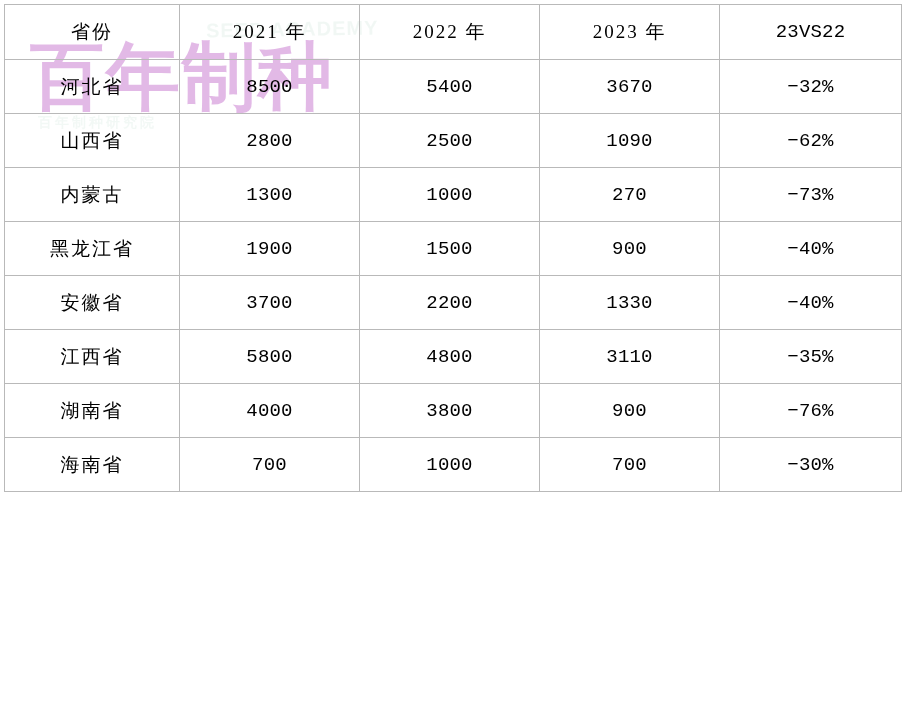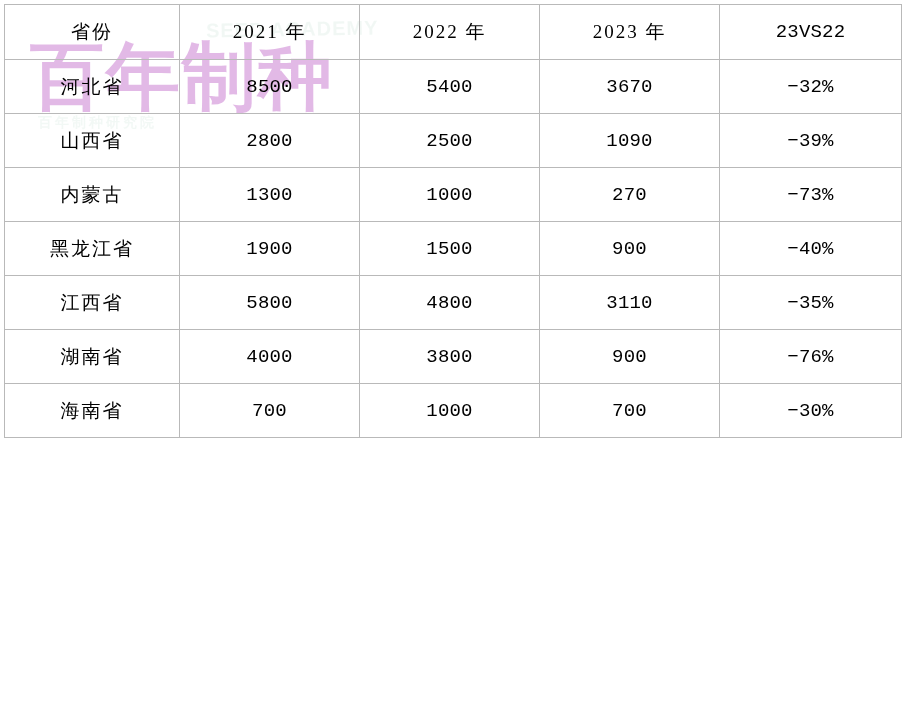--- a/index.html
+++ b/index.html
@@ -140,34 +140,41 @@
         <td class="num">8500</td>
         <td class="num">5400</td>
         <td class="num">3670</td>
         <td class="num">−32%</td>
       </tr>
       <tr>
         <td class="cn">山西省</td>
         <td class="num">2800</td>
         <td class="num">2500</td>
         <td class="num">1090</td>
-        <td class="num">−39%</td>
+        <td class="num">−62%</td>
       </tr>
       <tr>
         <td class="cn">内蒙古</td>
         <td class="num">1300</td>
         <td class="num">1000</td>
         <td class="num">270</td>
         <td class="num">−73%</td>
       </tr>
       <tr>
         <td class="cn">黑龙江省</td>
         <td class="num">1900</td>
         <td class="num">1500</td>
         <td class="num">900</td>
+        <td class="num">−40%</td>
+      </tr>
+      <tr>
+        <td class="cn">安徽省</td>
+        <td class="num">3700</td>
+        <td class="num">2200</td>
+        <td class="num">1330</td>
         <td class="num">−40%</td>
       </tr>
       <tr>
         <td class="cn">江西省</td>
         <td class="num">5800</td>
         <td class="num">4800</td>
         <td class="num">3110</td>
         <td class="num">−35%</td>
       </tr>
       <tr>

